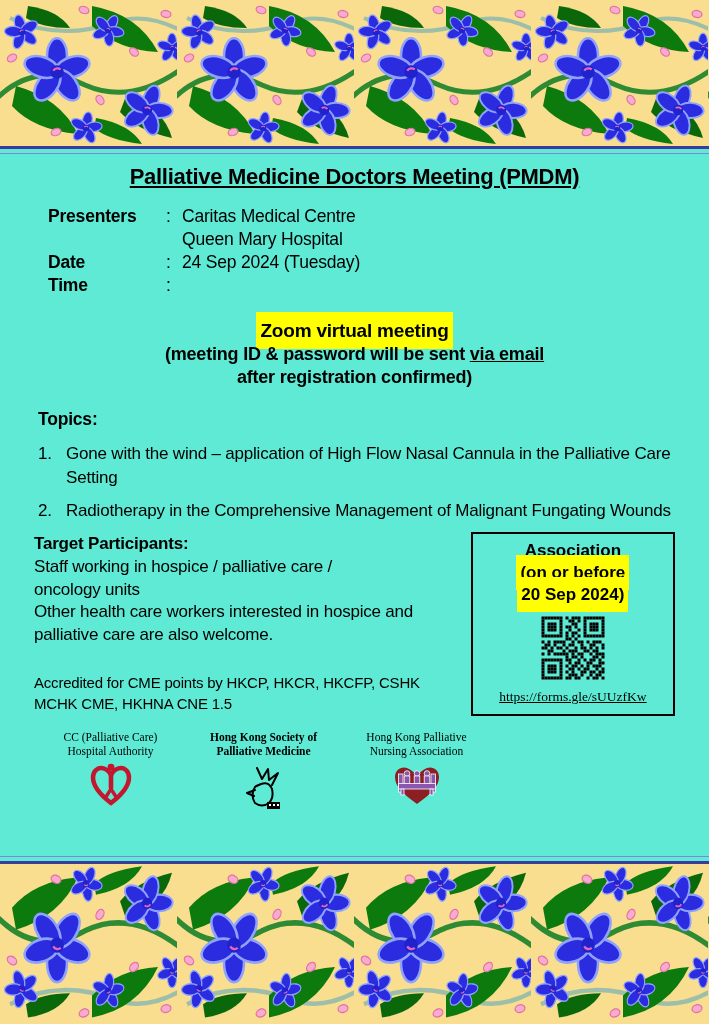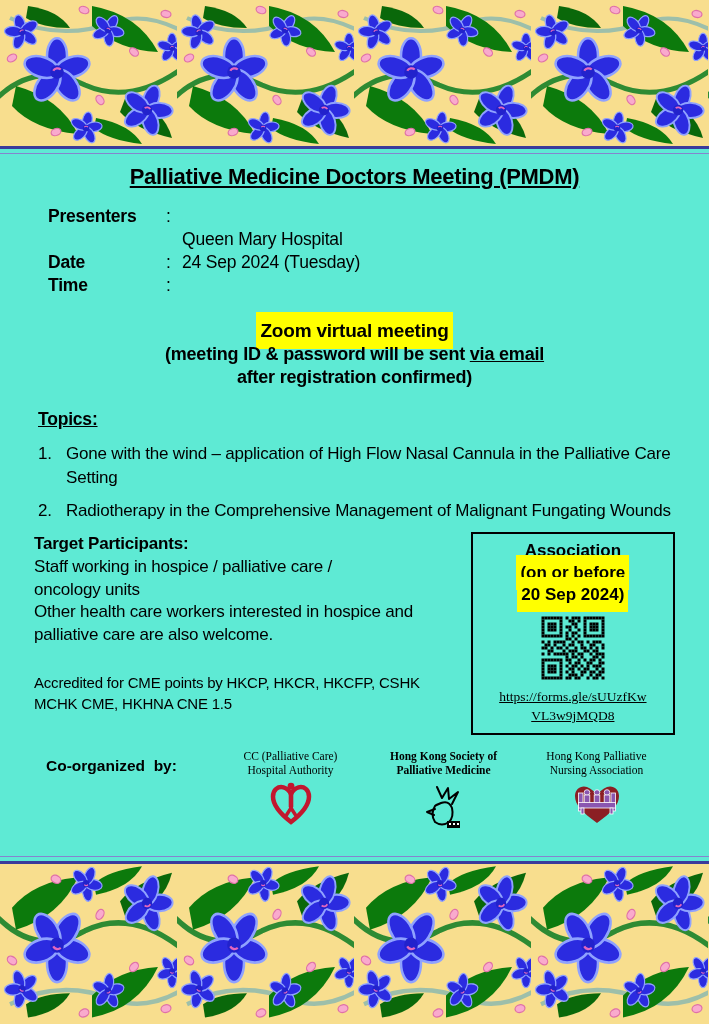--- a/index.html
+++ b/index.html
@@ -15,21 +15,21 @@
   .title{margin:10px 0 0;text-align:center;font-size:22px;font-weight:bold;
          text-decoration:underline;letter-spacing:-0.3px;}
   .details{margin:15px 0 0 14px;font-size:17.5px;line-height:23px;letter-spacing:-0.2px;}
   .details-row{display:grid;grid-template-columns:118px 16px 1fr;}
   .d-label{font-weight:bold;}
   .zoom-note{margin-top:22px;text-align:center;font-weight:bold;letter-spacing:-0.2px;}
   .zoom-head{font-size:19px;line-height:24px;}
   .hl{background:#ffff00;padding:8px 4px;}
   .zoom-line{font-size:18px;line-height:23px;}
   .ul{text-decoration:underline;}
-  .topics-heading{margin:20px 0 0 4px;font-size:17.5px;font-weight:bold;text-decoration:underline;letter-spacing:-0.2px;}
+  .topics-heading{margin:20px 0 0 4px;font-size:17.5px;font-weight:bold;letter-spacing:-0.2px;}
   .topic-list{margin-top:12px;}
   .topic-item{display:flex;margin:0 0 9px 4px;font-size:17px;line-height:24px;letter-spacing:-0.2px;}
   .topic-num{width:28px;flex:none;}
   .topic-text{max-width:608px;}
   .row2{display:flex;margin-top:8px;align-items:flex-start;}
   .leftcol{width:445px;letter-spacing:-0.2px;}
   .tp-heading{font-size:17px;font-weight:bold;line-height:24px;}
   .tp-line{font-size:17px;line-height:22.5px;}
   .accred{margin-top:26px;font-size:15px;line-height:21px;}
   .regbox{margin-left:auto;width:198px;border:2px solid #000;text-align:center;padding:6px 3px 8px;}
@@ -96,20 +96,21 @@
   <div class="sep-top"></div>
 
   <div class="content">
 
     <h1 class="title">Palliative Medicine Doctors Meeting (PMDM)</h1>
 
     <div class="details">
       <div class="details-row">
         <span class="d-label">Presenters</span>
         <span>:</span>
+        <span>Caritas Medical Centre</span>
       </div>
       <div class="details-row">
         <span class="d-label"></span>
         <span></span>
         <span>Queen Mary Hospital</span>
       </div>
       <div class="details-row">
         <span class="d-label">Date</span>
         <span>:</span>
         <span>24 Sep 2024 (Tuesday)</span>
@@ -394,27 +395,25 @@
               <rect x="33" y="60" width="3" height="3"></rect>
               <rect x="36" y="60" width="3" height="3"></rect>
               <rect x="45" y="60" width="3" height="3"></rect>
               <rect x="51" y="60" width="3" height="3"></rect>
               <rect x="54" y="60" width="3" height="3"></rect>
               <rect x="60" y="60" width="3" height="3"></rect>
             </svg>
         </div>
         <div class="reg-url">
           <div>https://forms.gle/sUUzfKw</div>
-          <div>VL3w9jMQD8</div>
         </div>
       </div>
     </div>
 
     <div class="orgs">
-      <div class="org-label">Co-organized  by:</div>
 
       <div class="org">
         <div class="org-caption">CC (Palliative Care)</div>
         <div class="org-caption">Hospital Authority</div>
         <svg class="org-logo" width="46" height="46" viewBox="0 0 46 46">
           <path d="M23,41 C10,31 5,23 5,15.5 C5,9 10,4.8 15.5,6.3 C19,7.3 21.6,10 23,13 C24.4,10 27,7.3 30.5,6.3 C36,4.8 41,9 41,15.5 C41,23 36,31 23,41 Z" fill="none" stroke="#c2172f" stroke-width="4.5" stroke-linecap="round"></path>
           <circle cx="23" cy="5.2" r="3.4" fill="#c2172f"></circle>
           <rect x="20.7" y="10.5" width="4.6" height="17" rx="2" fill="#c2172f"></rect>
           <path d="M23,27 L18.5,34 M23,27 L27.5,34" stroke="#c2172f" stroke-width="3.4" stroke-linecap="round"></path>
         </svg>

